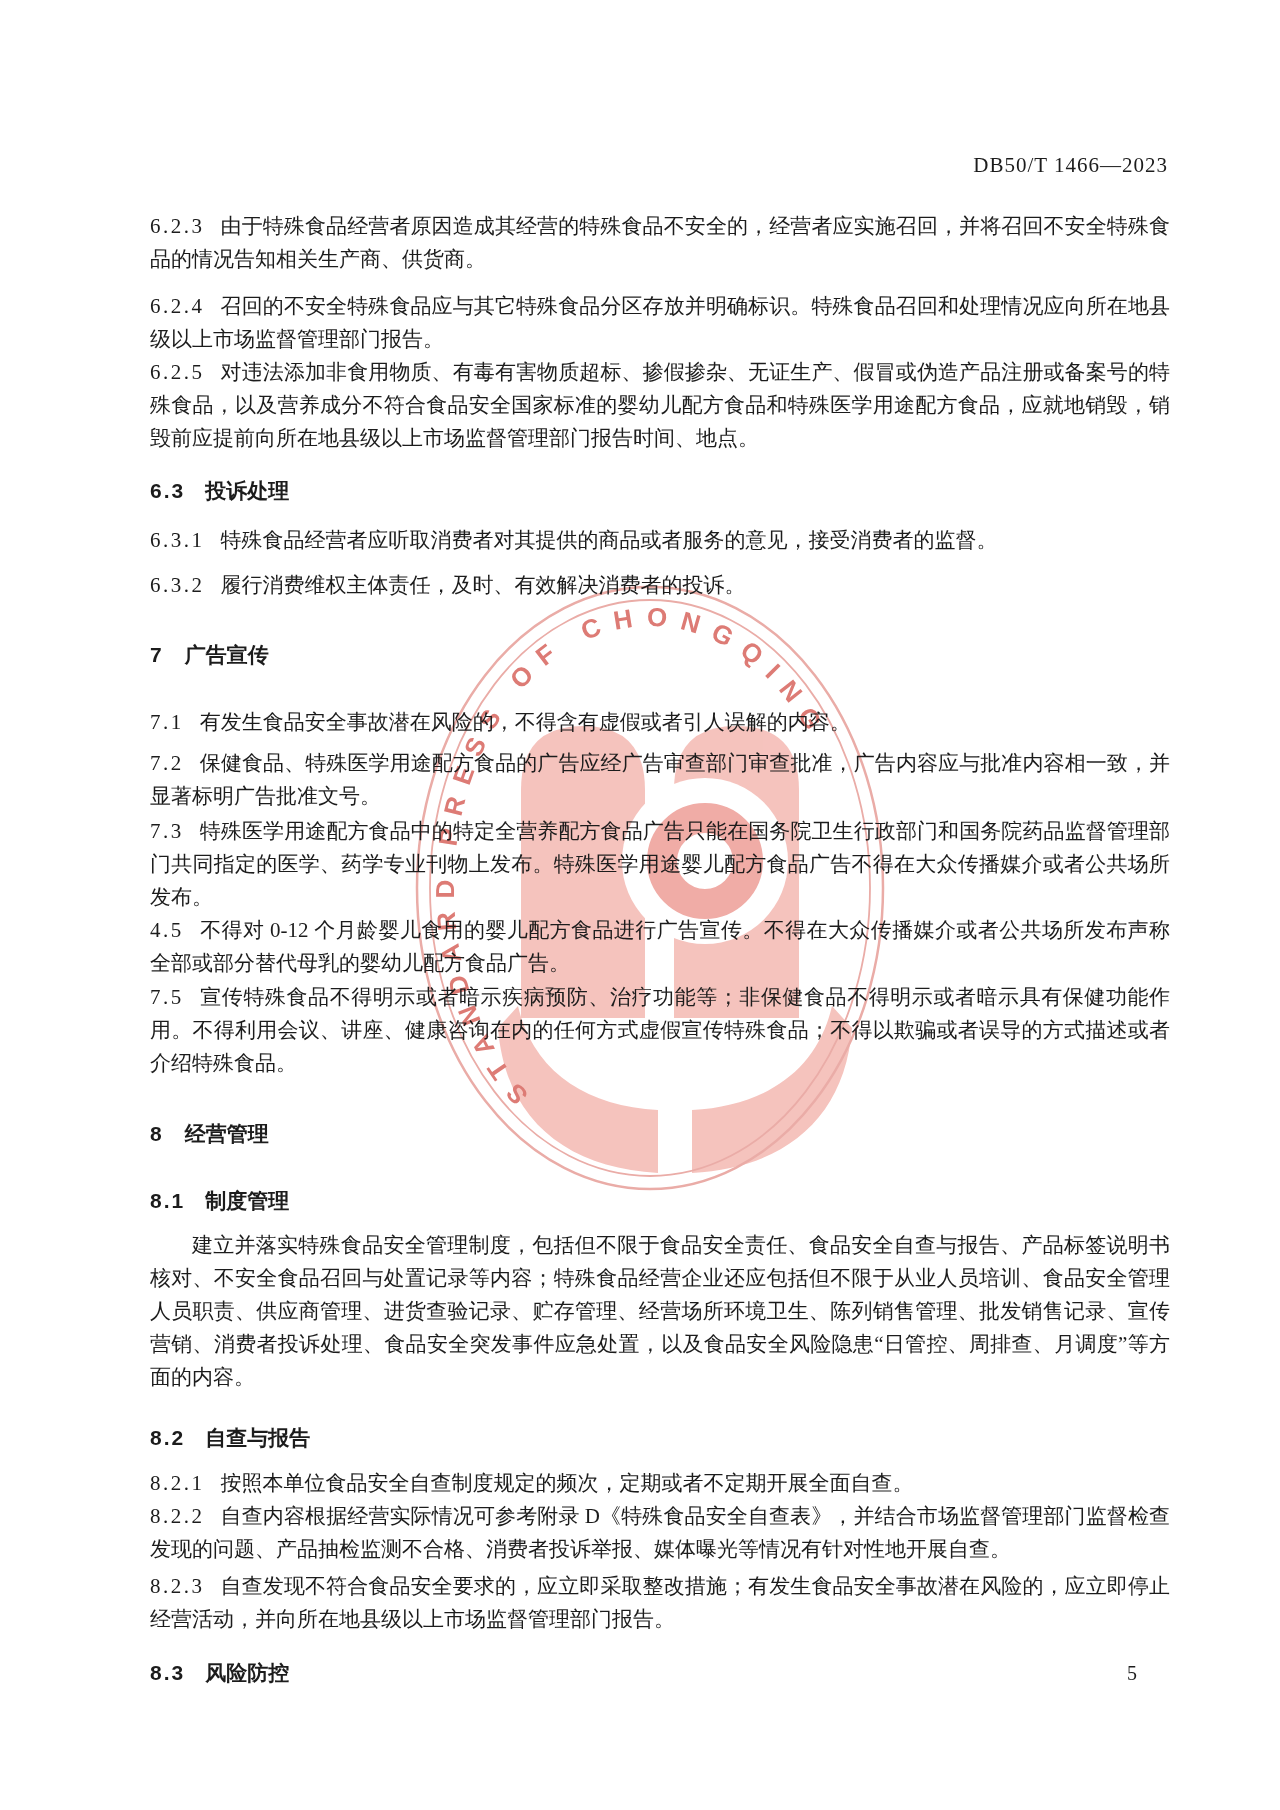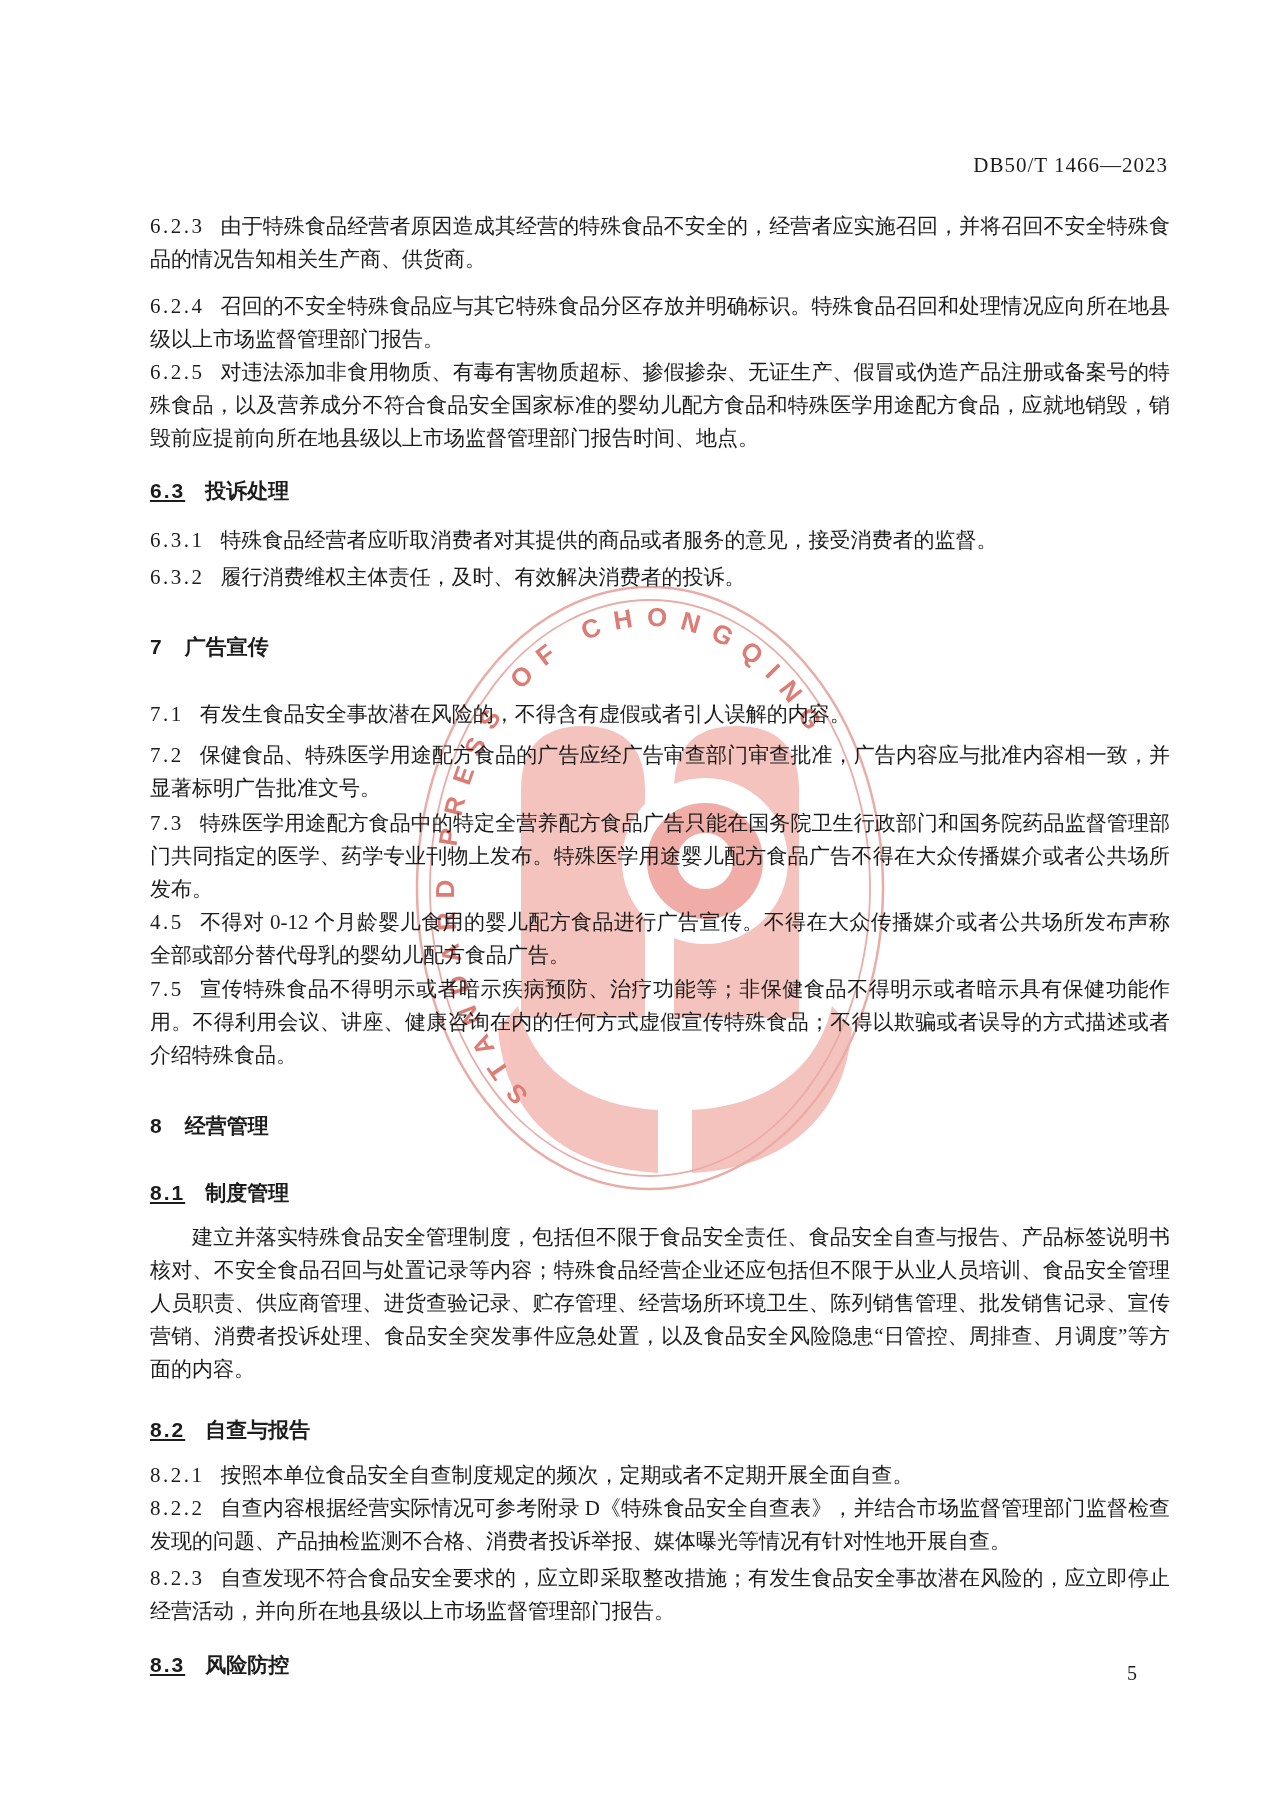--- a/index.html
+++ b/index.html
@@ -41,21 +41,21 @@
     font-size:21px;line-height:33px;
     text-align:justify;
     text-indent:42px;
   }
   h2.chap, h3.sub{
     font-size:21px;line-height:33px;
     font-weight:bold;
     font-family:"Liberation Sans","DejaVu Sans",sans-serif;
   }
   h2.chap .num{padding-right:22px;letter-spacing:1px;}
-  h3.sub .num{padding-right:20px;letter-spacing:2px;text-decoration:underline;}
+  h3.sub .num{padding-right:20px;letter-spacing:2px;}
   .stamp{
     position:absolute;left:380px;top:540px;
     width:520px;height:680px;
     z-index:1;
     pointer-events:none;
   }
   .stamp text{
     font-family:"Liberation Sans","DejaVu Sans",sans-serif;
     font-weight:bold;
   }
@@ -104,21 +104,21 @@
   </p>
 
   <h3 class="sub" style="margin-top:19px">
     <span class="num">6.3</span><span>投诉处理</span>
   </h3>
 
   <p class="clause" style="margin-top:17px">
     <span class="num">6.3.1</span><span>特殊食品经营者应听取消费者对其提供的商品或者服务的意见，接受消费者的监督。</span>
   </p>
 
-  <p class="clause" style="margin-top:4px">
+  <p class="clause" style="margin-top:12px">
     <span class="num">6.3.2</span><span>履行消费维权主体责任，及时、有效解决消费者的投诉。</span>
   </p>
 
   <h2 class="chap" style="margin-top:36px">
     <span class="num">7</span><span>广告宣传</span>
   </h2>
 
   <p class="clause" style="margin-top:35px">
     <span class="num">7.1</span><span>有发生食品安全事故潜在风险的，不得含有虚假或者引人误解的内容。</span>
   </p>

